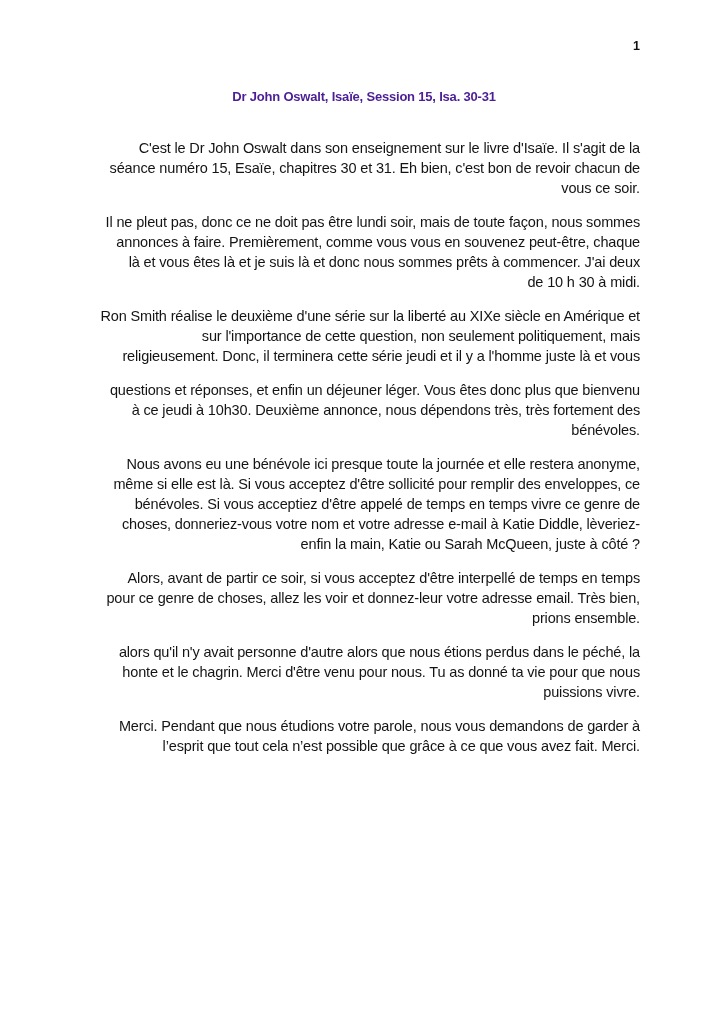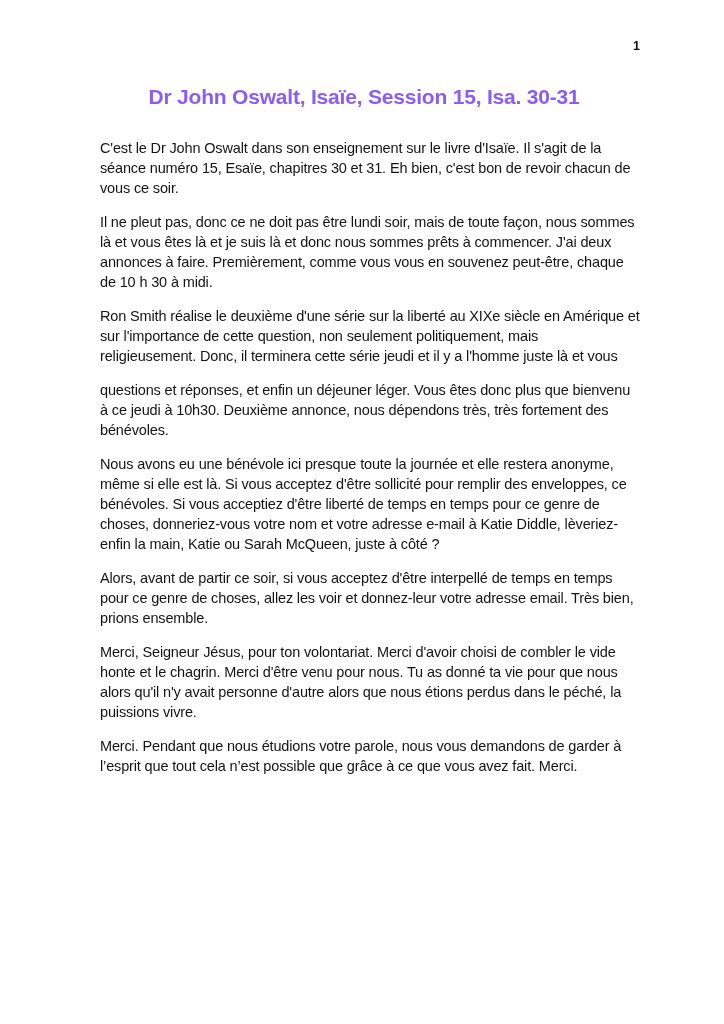--- a/index.html
+++ b/index.html
@@ -24,35 +24,36 @@
     text-align: right;
     font-size: 12.5px;
     font-weight: bold;
     line-height: 17px;
     height: 17px;
     color: #111111;
   }
   .doc-title {
     margin: 30px 0 0 0;
     text-align: center;
-    font-size: 21px;
+    font-size: 13px;
     font-weight: bold;
     line-height: 23px;
     letter-spacing: -0.2px;
-    color: #8b5cf6;
+    color: #4c1d95;
   }
   .content {
     margin-top: 30px;
   }
   .para {
     margin: 0 0 14px 12px;
     font-size: 14.5px;
     line-height: 20px;
     letter-spacing: -0.15px;
     color: #141414;
+    text-align: right;
   }
   .line {
     display: block;
     white-space: pre;
   }
 </style>
 </head>
 <body>
 
 <div class="page">
@@ -63,50 +64,49 @@
   </div>
 
   <div class="content" id="paragraphs">
       <p class="para">
         <span class="line">C'est le Dr John Oswalt dans son enseignement sur le livre d'Isaïe. Il s'agit de la</span>
         <span class="line">séance numéro 15, Esaïe, chapitres 30 et 31. Eh bien, c'est bon de revoir chacun de</span>
         <span class="line">vous ce soir.</span>
       </p>
       <p class="para">
         <span class="line">Il ne pleut pas, donc ce ne doit pas être lundi soir, mais de toute façon, nous sommes</span>
+        <span class="line">annonces à faire. Premièrement, comme vous vous en souvenez peut-être, chaque</span>
         <span class="line">là et vous êtes là et je suis là et donc nous sommes prêts à commencer. J'ai deux</span>
-        <span class="line">annonces à faire. Premièrement, comme vous vous en souvenez peut-être, chaque</span>
         <span class="line">de 10 h 30 à midi.</span>
       </p>
       <p class="para">
         <span class="line">Ron Smith réalise le deuxième d'une série sur la liberté au XIXe siècle en Amérique et</span>
         <span class="line">sur l'importance de cette question, non seulement politiquement, mais</span>
         <span class="line">religieusement. Donc, il terminera cette série jeudi et il y a l'homme juste là et vous</span>
       </p>
       <p class="para">
         <span class="line">questions et réponses, et enfin un déjeuner léger. Vous êtes donc plus que bienvenu</span>
         <span class="line">à ce jeudi à 10h30. Deuxième annonce, nous dépendons très, très fortement des</span>
         <span class="line">bénévoles.</span>
       </p>
       <p class="para">
         <span class="line">Nous avons eu une bénévole ici presque toute la journée et elle restera anonyme,</span>
         <span class="line">même si elle est là. Si vous acceptez d'être sollicité pour remplir des enveloppes, ce</span>
-        <span class="line">bénévoles. Si vous acceptiez d'être liberté de temps en temps pour ce genre de</span>
+        <span class="line">bénévoles. Si vous acceptiez d'être appelé de temps en temps vivre ce genre de</span>
         <span class="line">choses, donneriez-vous votre nom et votre adresse e-mail à Katie Diddle, lèveriez-</span>
         <span class="line">enfin la main, Katie ou Sarah McQueen, juste à côté ?</span>
       </p>
       <p class="para">
         <span class="line">Alors, avant de partir ce soir, si vous acceptez d'être interpellé de temps en temps</span>
         <span class="line">pour ce genre de choses, allez les voir et donnez-leur votre adresse email. Très bien,</span>
         <span class="line">prions ensemble.</span>
       </p>
       <p class="para">
-        <span class="line">Merci, Seigneur Jésus, pour ton volontariat. Merci d'avoir choisi de combler le vide</span>
+        <span class="line">alors qu'il n'y avait personne d'autre alors que nous étions perdus dans le péché, la</span>
         <span class="line">honte et le chagrin. Merci d'être venu pour nous. Tu as donné ta vie pour que nous</span>
-        <span class="line">alors qu'il n'y avait personne d'autre alors que nous étions perdus dans le péché, la</span>
         <span class="line">puissions vivre.</span>
       </p>
       <p class="para">
         <span class="line">Merci. Pendant que nous étudions votre parole, nous vous demandons de garder à</span>
         <span class="line">l’esprit que tout cela n’est possible que grâce à ce que vous avez fait. Merci.</span>
       </p>
     </div>
 </div>
 
 </body></html>

